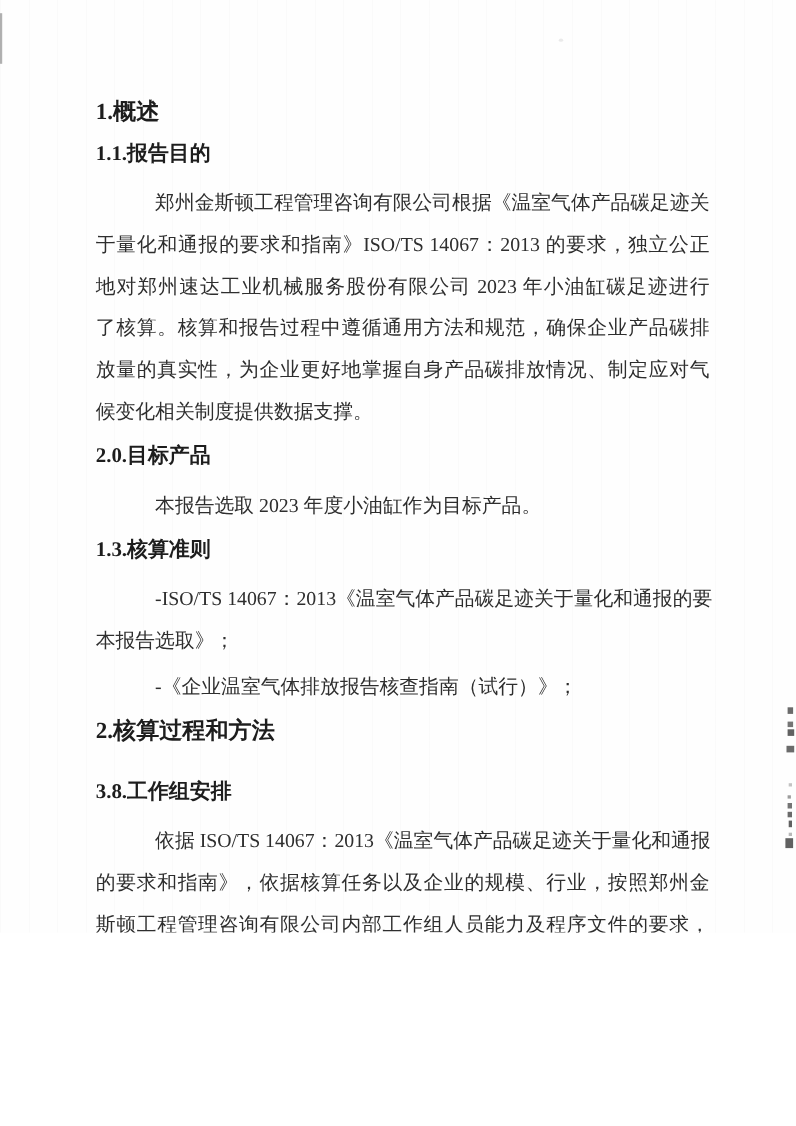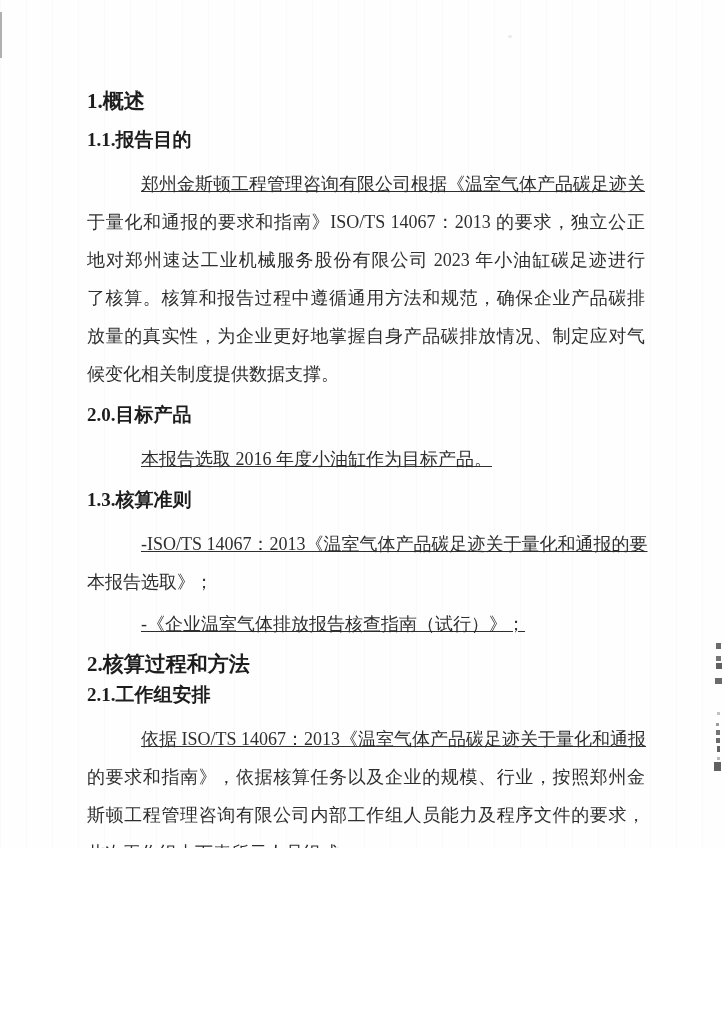--- a/index.html
+++ b/index.html
@@ -49,21 +49,21 @@
   }
   .line {
     height: 38px;
     line-height: 38px;
     font-size: 18px;
     text-align: justify;
     text-align-last: justify;
     white-space: nowrap;
     color: #2e2e2e;
   }
-  .line.indent { text-indent: 54px; text-decoration: underline; }
+  .line.indent { text-indent: 54px; }
   .line.last {
     text-align: right;
     text-align-last: left;
   }
   .footer {
     position: absolute;
     top: 951px;
     left: 0;
     width: 724px;
     text-align: center;
@@ -114,37 +114,37 @@
       <div class="line">于量化和通报的要求和指南》ISO/TS 14067：2013 的要求，独立公正</div>
       <div class="line">地对郑州速达工业机械服务股份有限公司 2023 年小油缸碳足迹进行</div>
       <div class="line">了核算。核算和报告过程中遵循通用方法和规范，确保企业产品碳排</div>
       <div class="line">放量的真实性，为企业更好地掌握自身产品碳排放情况、制定应对气</div>
       <div class="line last">候变化相关制度提供数据支撑。</div>
     </div>
 
     <div class="h2">2.0.目标产品</div>
 
     <div class="para">
-      <div class="line indent last">本报告选取 2016 年度小油缸作为目标产品。</div>
+      <div class="line indent last">本报告选取 2023 年度小油缸作为目标产品。</div>
     </div>
 
     <div class="h2">1.3.核算准则</div>
 
     <div class="para" style="margin-bottom:4px;">
       <div class="line indent">-ISO/TS 14067：2013《温室气体产品碳足迹关于量化和通报的要</div>
       <div class="line last">本报告选取》；</div>
     </div>
 
     <div class="para" style="margin-bottom:8px;">
       <div class="line indent last">-《企业温室气体排放报告核查指南（试行）》；</div>
     </div>
 
-    <div class="h1" style="margin-bottom:6px;">2.核算过程和方法</div>
+    <div class="h1" style="margin-bottom:31px;">2.核算过程和方法</div>
 
-    <div class="h2">2.1.工作组安排</div>
+    <div class="h2">3.8.工作组安排</div>
 
     <div class="para">
       <div class="line indent">依据 ISO/TS 14067：2013《温室气体产品碳足迹关于量化和通报</div>
       <div class="line">的要求和指南》，依据核算任务以及企业的规模、行业，按照郑州金</div>
       <div class="line">斯顿工程管理咨询有限公司内部工作组人员能力及程序文件的要求，</div>
       <div class="line last">此次工作组由下表所示人员组成。</div>
     </div>
 
   </div>
 

